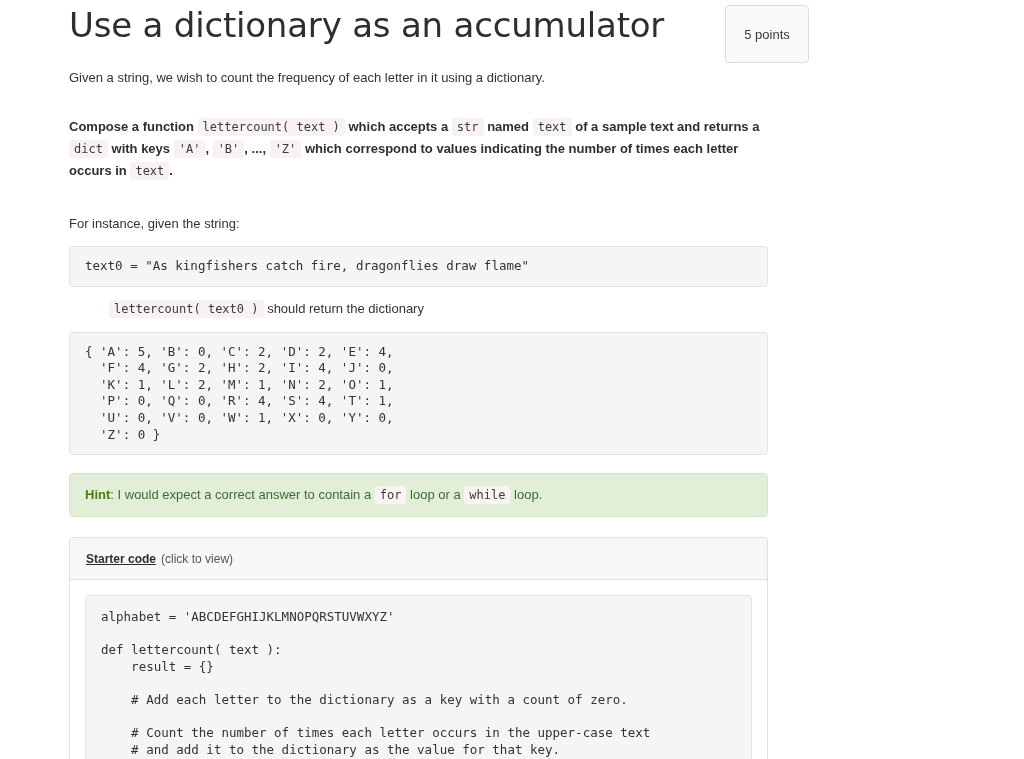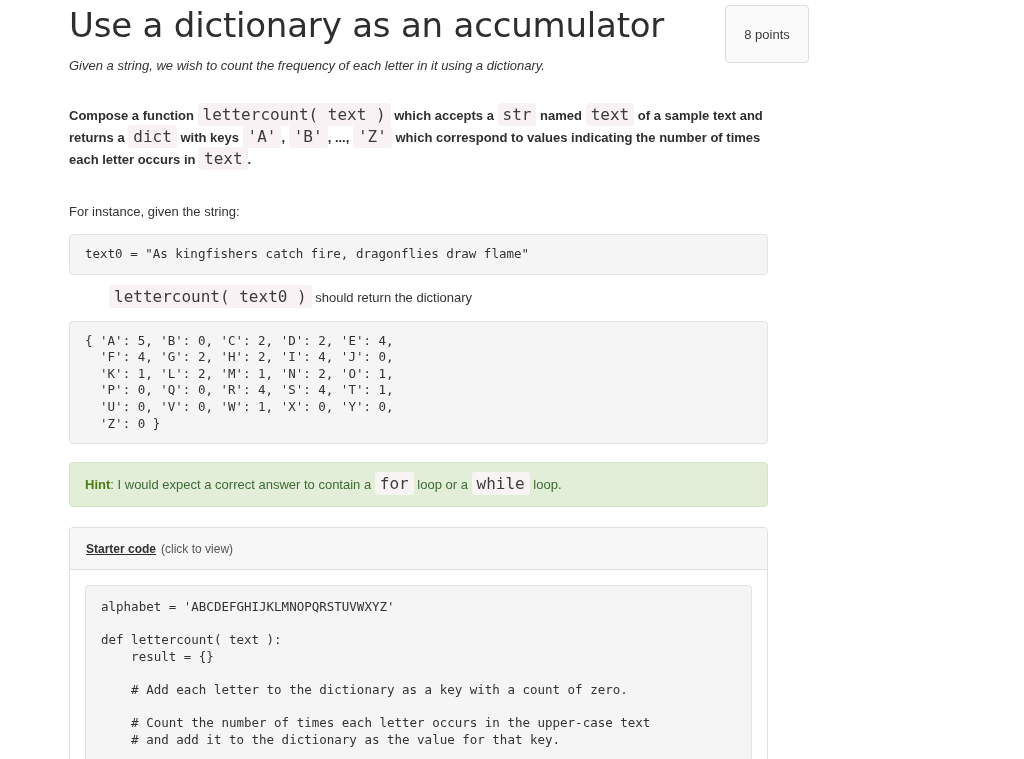--- a/index.html
+++ b/index.html
@@ -36,22 +36,21 @@
     line-height: 40px;
     font-weight: 400;
     color: #2e2e2e;
     margin: 0;
     letter-spacing: -0.2px;
   }
   .page-subtitle {
     font-size: 13px;
     line-height: 18px;
     color: #333333;
-    margin: 12px 0 0 0;
-    font-style: italic;
+    margin: 24px 0 0 0;
   }
   .points-badge {
     position: absolute;
     right: -41px;
     top: 5px;
     width: 82px;
     height: 56px;
     border: 1px solid #dddddd;
     border-radius: 4px;
     background: #fafafa;
@@ -81,21 +80,21 @@
     margin-top: 12px;
     font-size: 13px;
     line-height: 20px;
     color: #333333;
     margin-left: 40px;
   }
 
   
   code.ic {
     font-family: "DejaVu Sans Mono", "Liberation Mono", monospace;
-    font-size: 16px;
+    font-size: 12px;
     font-weight: normal;
     background: #f9f2f4;
     color: #3c3c3c;
     padding: 2px 5px;
     border-radius: 3px;
     white-space: nowrap;
   }
   .hint code.ic {
     background: #f7f4f3;
     color: #3c3c3c;
@@ -168,21 +167,21 @@
 </style>
 </head>
 <body>
 
 <div class="page">
 
   <div class="header-row">
     <h1 class="page-title">Use a dictionary as an accumulator</h1>
     <p class="page-subtitle">Given a string, we wish to count the frequency of each letter in it using a dictionary.</p>
     <div class="points-badge">
-      <span>8 points</span>
+      <span>5 points</span>
     </div>
   </div>
 
   <p class="statement"><span>Compose a function</span> <code class="ic">lettercount( text )</code> <span>which accepts a</span> <code class="ic">str</code> <span>named</span> <code class="ic">text</code> <span>of a sample text and returns a</span> <code class="ic">dict</code> <span>with keys</span> <code class="ic">'A'</code><span>,</span> <code class="ic">'B'</code><span>,</span> <span>...,</span> <code class="ic">'Z'</code> <span>which correspond to values indicating the number of times each letter occurs in</span> <code class="ic">text</code><span>.</span></p>
 
   <p class="for-instance">For instance, given the string:</p>
 
   <pre class="codeblock codeblock-sample">text0 = "As kingfishers catch fire, dragonflies draw flame"</pre>
 
   <p class="should-return"><code class="ic">lettercount( text0 )</code> <span>should return the dictionary</span></p>

